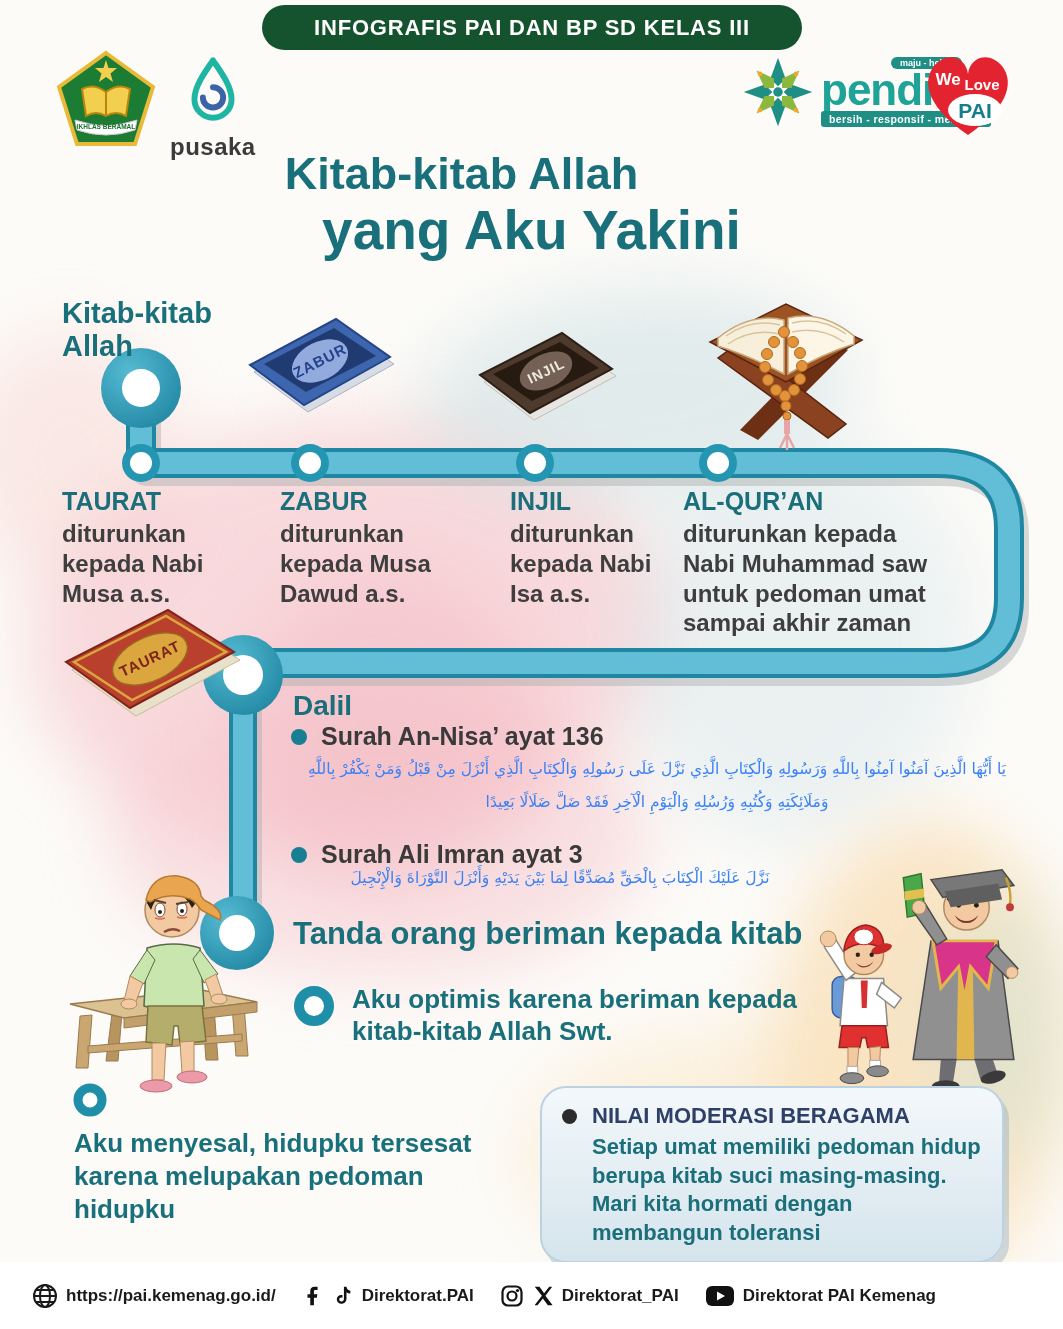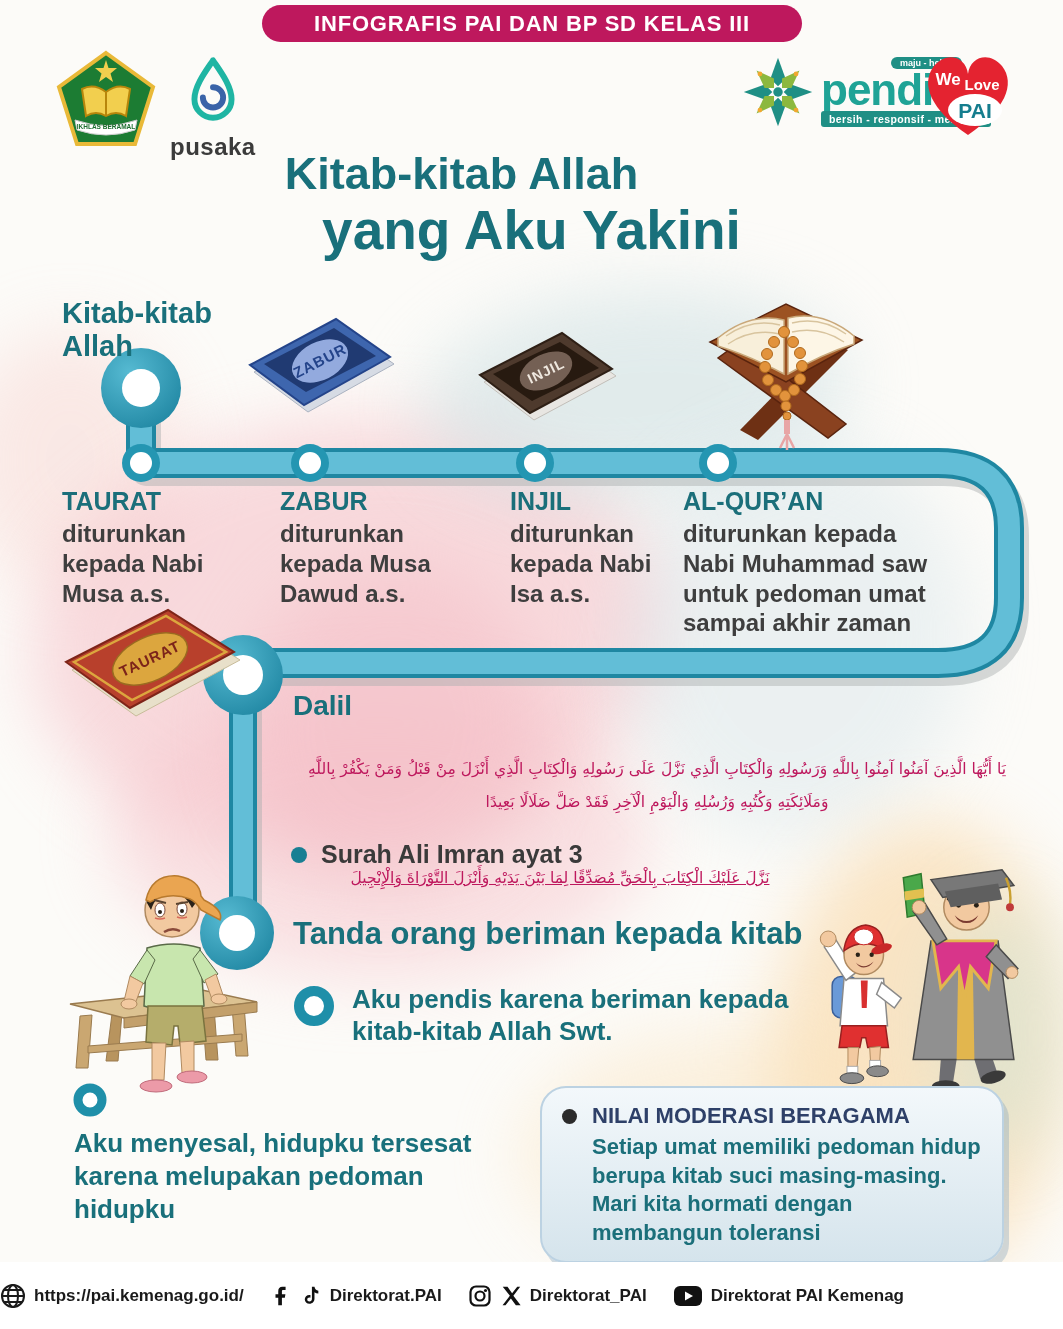--- a/index.html
+++ b/index.html
@@ -3,21 +3,21 @@
 <meta charset="utf-8">
 <style>
   * { margin:0; padding:0; box-sizing:border-box; }
   body { font-family:"Liberation Sans", sans-serif; background:#e8e8e8; }
   .page { position:relative; width:1063px; height:1329px; background:#fcfbf8; overflow:hidden; margin:0 auto; }
 
   
   .blob { position:absolute; border-radius:50%; filter:blur(34px); z-index:0; }
 
   
-  .banner { position:absolute; left:262px; top:5px; width:540px; height:37px; background:#be185d;
+  .banner { position:absolute; left:262px; top:5px; width:540px; height:45px; background:#14532d;
             border-radius:24px; display:flex; align-items:center; justify-content:center; z-index:3; }
   .banner span { color:#fff; font-size:22px; font-weight:700; letter-spacing:.8px; }
   .kemenag { position:absolute; left:56px; top:50px; z-index:3; }
   .pusaka  { position:absolute; left:170px; top:56px; z-index:3; display:flex; flex-direction:column; align-items:center; gap:11px; }
   .pusaka-text { font-size:24px; font-weight:600; color:#3b3b3b; letter-spacing:.5px; }
   .pendis  { position:absolute; left:740px; top:54px; z-index:3; display:flex; align-items:center; gap:5px; }
   .pendis-right { display:flex; flex-direction:column; align-items:flex-start; }
   .pendis-badge { background:#1f8f85; color:#fff; font-size:9px; font-weight:700; padding:1px 9px; border-radius:8px; margin-left:70px; }
   .pendis-word { color:#1fa396; font-size:44px; font-weight:700; line-height:.95; letter-spacing:-1px; }
   .pendis-tagline { background:#1f8f85; color:#fff; font-size:10.5px; font-weight:700; padding:2px 8px; border-radius:3px; letter-spacing:.4px; }
@@ -47,39 +47,39 @@
   .col3 { left:510px; top:487px; width:180px; }
   .col4 { left:683px; top:487px; width:272px; }
 
   
   .dalil-heading { position:absolute; left:293px; top:690px; font-size:28px; font-weight:800; color:#19707b; z-index:3; }
   .surah-item { position:absolute; display:flex; align-items:center; gap:14px; z-index:3; }
   .s1 { left:291px; top:722px; }
   .s2 { left:291px; top:840px; }
   .dot { width:16px; height:16px; border-radius:50%; background:#187f93; flex:none; }
   .slabel { font-size:25px; font-weight:600; color:#3a3a3a; }
-  .arabic { position:absolute; direction:rtl; font-family:"DejaVu Sans", sans-serif; color:#be185d; z-index:3; }
+  .arabic { position:absolute; direction:rtl; font-family:"DejaVu Sans", sans-serif; color:#3b82f6; z-index:3; }
   .a1 { left:300px; top:753px; width:714px; font-size:15.5px; line-height:2.15; text-align:center; }
-  .a2 { left:300px; top:869px; width:520px; font-size:15.5px; text-align:center;text-decoration:underline; }
+  .a2 { left:300px; top:869px; width:520px; font-size:15.5px; text-align:center; }
 
   .tanda    { position:absolute; left:293px; top:916px; width:600px; font-size:31px; font-weight:800; color:#19707b; z-index:3; }
   .optimis  { position:absolute; left:352px; top:983px; width:480px; font-size:26px; font-weight:800; color:#19707b; line-height:1.24; z-index:3; }
   .menyesal { position:absolute; left:74px; top:1127px; width:452px; font-size:26px; font-weight:800; color:#19707b; line-height:1.27; z-index:3; }
 
   
   .moderasi { position:absolute; left:540px; top:1086px; width:464px; background:linear-gradient(180deg,#f3f8fb,#d5e4ec);
               border:2px solid #bcd2e2; border-radius:26px; box-shadow:5px 7px 0 rgba(130,160,185,.35);
               padding:15px 16px 14px 50px; z-index:3; }
   .mdot { position:absolute; left:20px; top:21px; width:15px; height:15px; background:#2b2b2b; border-radius:50%; }
   .mtitle { font-size:22px; font-weight:800; color:#2e4068; margin-bottom:4px; }
   .mbody  { font-size:22px; font-weight:700; color:#1b6f7a; line-height:1.3; }
 
   
   .footer { position:absolute; left:0; top:1262px; width:1063px; height:67px; background:#fff;
-            display:flex; align-items:center; gap:26px; z-index:5; }
+            display:flex; align-items:center; gap:26px; padding-left:32px; z-index:5; }
   .fgroup { display:flex; align-items:center; gap:8px; }
   .flabel { font-size:17px; font-weight:700; color:#1a1a1a; }
 
   svg text { font-family:"Liberation Sans", sans-serif; }
 </style>
 </head>
 <body>
 
 <div class="page">
 
@@ -273,29 +273,33 @@
   <div class="col col3">
     <div class="bname">INJIL</div>
     <div class="bdesc">diturunkan kepada Nabi Isa a.s.</div>
   </div>
   <div class="col col4">
     <div class="bname">AL-QUR’AN</div>
     <div class="bdesc">diturunkan kepada Nabi Muhammad saw untuk pedoman umat sampai akhir zaman</div>
   </div>
 
   <div class="dalil-heading">Dalil</div>
+  <div class="surah-item s1">
+    <span class="dot"></span>
+    <span class="slabel">Surah An-Nisa’ ayat 136</span>
+  </div>
   <div class="arabic a1">يَا أَيُّهَا الَّذِينَ آمَنُوا آمِنُوا بِاللَّهِ وَرَسُولِهِ وَالْكِتَابِ الَّذِي نَزَّلَ عَلَى رَسُولِهِ وَالْكِتَابِ الَّذِي أَنْزَلَ مِنْ قَبْلُ وَمَنْ يَكْفُرْ بِاللَّهِ وَمَلَائِكَتِهِ وَكُتُبِهِ وَرُسُلِهِ وَالْيَوْمِ الْآخِرِ فَقَدْ ضَلَّ ضَلَالًا بَعِيدًا</div>
   <div class="surah-item s2">
     <span class="dot"></span>
     <span class="slabel">Surah Ali Imran ayat 3</span>
   </div>
   <div class="arabic a2">نَزَّلَ عَلَيْكَ الْكِتَابَ بِالْحَقِّ مُصَدِّقًا لِمَا بَيْنَ يَدَيْهِ وَأَنْزَلَ التَّوْرَاةَ وَالْإِنْجِيلَ</div>
 
   <div class="tanda">Tanda orang beriman kepada kitab</div>
-  <div class="optimis">Aku pendis karena beriman kepada kitab-kitab Allah Swt.</div>
+  <div class="optimis">Aku optimis karena beriman kepada kitab-kitab Allah Swt.</div>
   <div class="menyesal">Aku menyesal, hidupku tersesat karena melupakan pedoman hidupku</div>
 
   <div class="art sadboy">
     <svg viewBox="0 0 250 240" width="250" height="240">
       <polygon points="28,160 40,159 36,212 24,212" fill="#caa771" stroke="#9a7b4f"></polygon>
       <polygon points="60,158 70,157 66,205 54,205" fill="#b8945e" stroke="#9a7b4f"></polygon>
       <polygon points="150,152 162,151 166,204 154,204" fill="#b8945e" stroke="#9a7b4f"></polygon>
       <polygon points="180,150 192,149 196,200 184,200" fill="#caa771" stroke="#9a7b4f"></polygon>
       <polygon points="36,190 190,178 190,185 36,197" fill="#caa771" stroke="#9a7b4f"></polygon>
       <polygon points="18,148 150,134 205,146 72,162" fill="#dcc291" stroke="#9a7b4f" stroke-width="1.5"></polygon>

